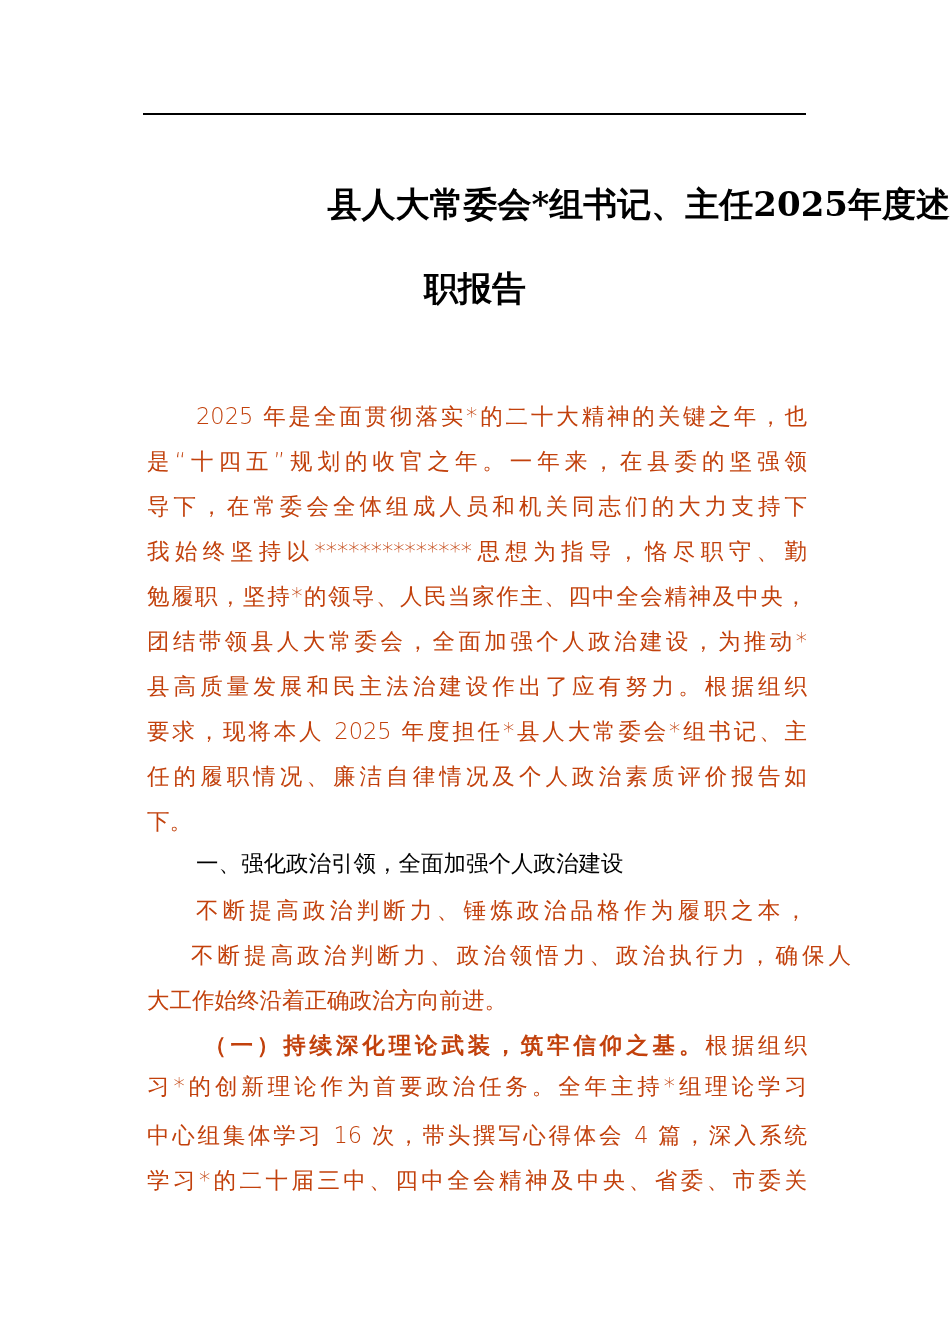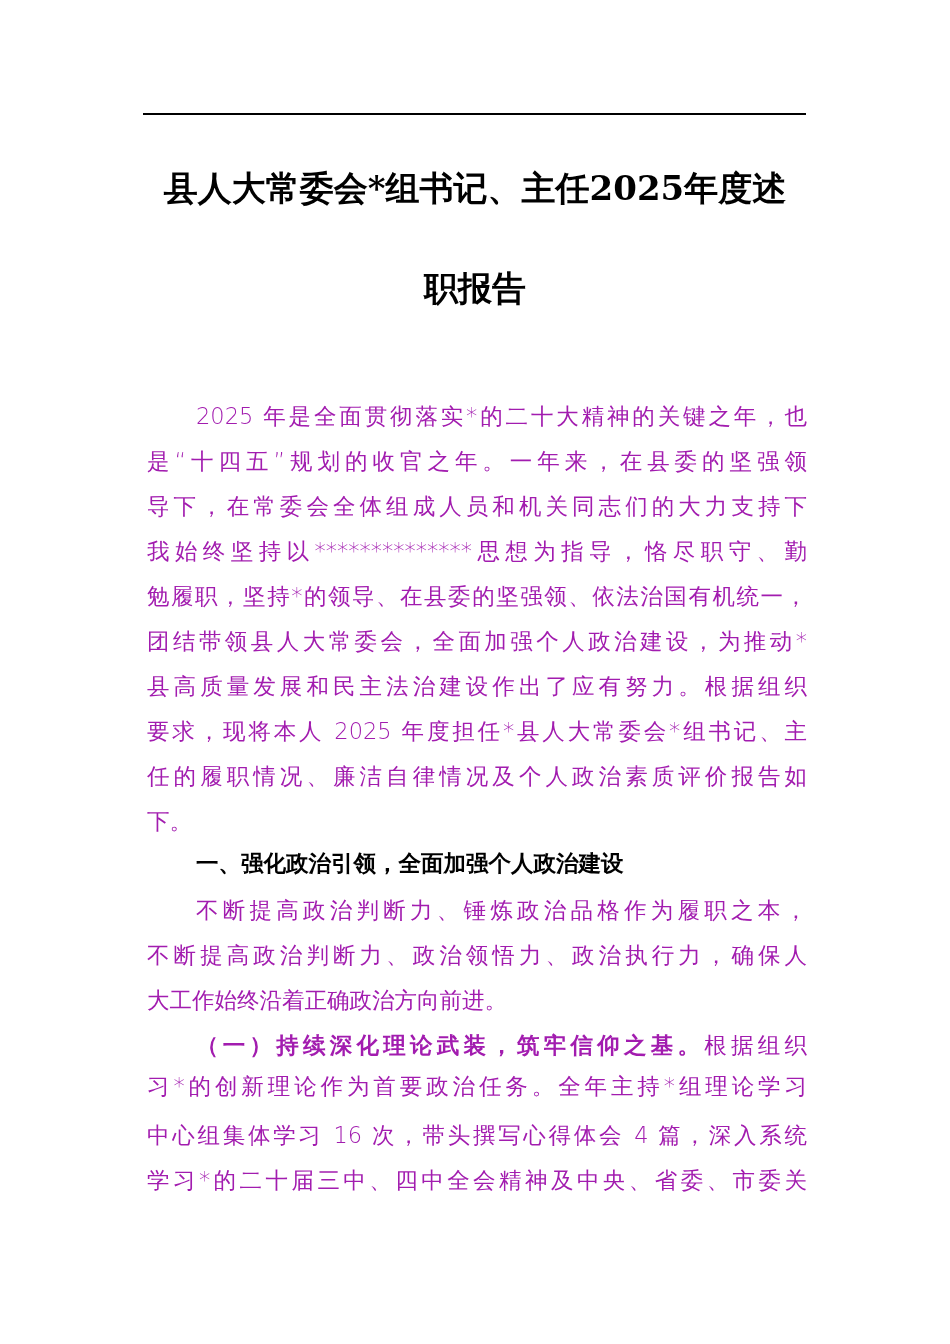--- a/index.html
+++ b/index.html
@@ -2,54 +2,54 @@
 <html><head>
 <meta charset="utf-8">
 <style>
   html, body { margin: 0; padding: 0; background: #ffffff; }
   body { width: 950px; height: 1344px; position: relative; overflow: hidden;
          font-family: "DejaVu Serif", "Liberation Serif", serif; color: #000; }
   .rule { position: absolute; left: 143px; top: 113px; width: 663px; height: 2px; background: #000; }
   .title { position: absolute; left: 0; width: 950px; text-align: center;
            font-family: "DejaVu Serif", "Liberation Serif", serif; font-weight: bold;
            font-size: 34px; letter-spacing: 0px; line-height: 40px; white-space: nowrap; }
-  .t1 { top: 168px; }
+  .t1 { top: 184px; text-align: right; }
   .t2 { top: 268px; }
   .line { position: absolute; left: 147px; width: 660px; height: 45px; line-height: 45px;
           font-size: 22.5px; white-space: nowrap; text-align: justify; text-align-last: justify;
-          font-family: "DejaVu Sans", "Liberation Sans", sans-serif; font-weight: 300; color: #a21caf; }
+          font-family: "DejaVu Sans", "Liberation Sans", sans-serif; font-weight: 300; color: #c2410c; }
   .line.last { text-align-last: left; }
   .indent { left: 196px; width: 611px; }
-  .h1 { position: absolute; left: 196px; font-size: 22.5px; font-weight: bold; line-height: 45px;
+  .h1 { position: absolute; left: 196px; font-size: 22.5px; font-weight: normal; line-height: 45px;
         font-family: "DejaVu Sans", "Liberation Sans", sans-serif; white-space: nowrap; }
-  .h2bold { font-weight: bold; }
+  .h2bold { font-weight: bold; margin-left: 8px; }
 </style>
 </head>
 <body>
 
 <div>
   <div class="rule"></div>
 
   <div class="title t1">县人大常委会*组书记、主任2025年度述</div>
   <div class="title t2">职报告</div>
 
   <div class="line indent" style="top:394px;">2025 年是全面贯彻落实*的二十大精神的关键之年，也</div>
   <div class="line" style="top:439px;">是“十四五”规划的收官之年。一年来，在县委的坚强领</div>
   <div class="line" style="top:484px;">导下，在常委会全体组成人员和机关同志们的大力支持下</div>
   <div class="line" style="top:529px;">我始终坚持以**************思想为指导，恪尽职守、勤</div>
-  <div class="line" style="top:574px;">勉履职，坚持*的领导、在县委的坚强领、依法治国有机统一，</div>
+  <div class="line" style="top:574px;">勉履职，坚持*的领导、人民当家作主、四中全会精神及中央，</div>
   <div class="line" style="top:619px;">团结带领县人大常委会，全面加强个人政治建设，为推动*</div>
   <div class="line" style="top:664px;">县高质量发展和民主法治建设作出了应有努力。根据组织</div>
   <div class="line" style="top:709px;">要求，现将本人 2025 年度担任*县人大常委会*组书记、主</div>
   <div class="line" style="top:754px;">任的履职情况、廉洁自律情况及个人政治素质评价报告如</div>
   <div class="line last" style="top:799px;">下。</div>
 
   <div class="h1" style="top:841px;">一、强化政治引领，全面加强个人政治建设</div>
 
   <div class="line indent" style="top:888px;">不断提高政治判断力、锤炼政治品格作为履职之本，</div>
-  <div class="line" style="top:933px;">不断提高政治判断力、政治领悟力、政治执行力，确保人</div>
+  <div class="line" style="top:933px;margin-left:44px;">不断提高政治判断力、政治领悟力、政治执行力，确保人</div>
   <div class="line last" style="top:978px;">大工作始终沿着正确政治方向前进。</div>
 
   <div class="line indent" style="top:1023px;"><span class="h2bold">（一）持续深化理论武装，筑牢信仰之基。</span><span>根据组织</span></div>
   <div class="line" style="top:1064px;">习*的创新理论作为首要政治任务。全年主持*组理论学习</div>
   <div class="line" style="top:1113px;">中心组集体学习 16 次，带头撰写心得体会 4 篇，深入系统</div>
   <div class="line" style="top:1158px;">学习*的二十届三中、四中全会精神及中央、省委、市委关</div>
 </div>
 
 </body></html>

